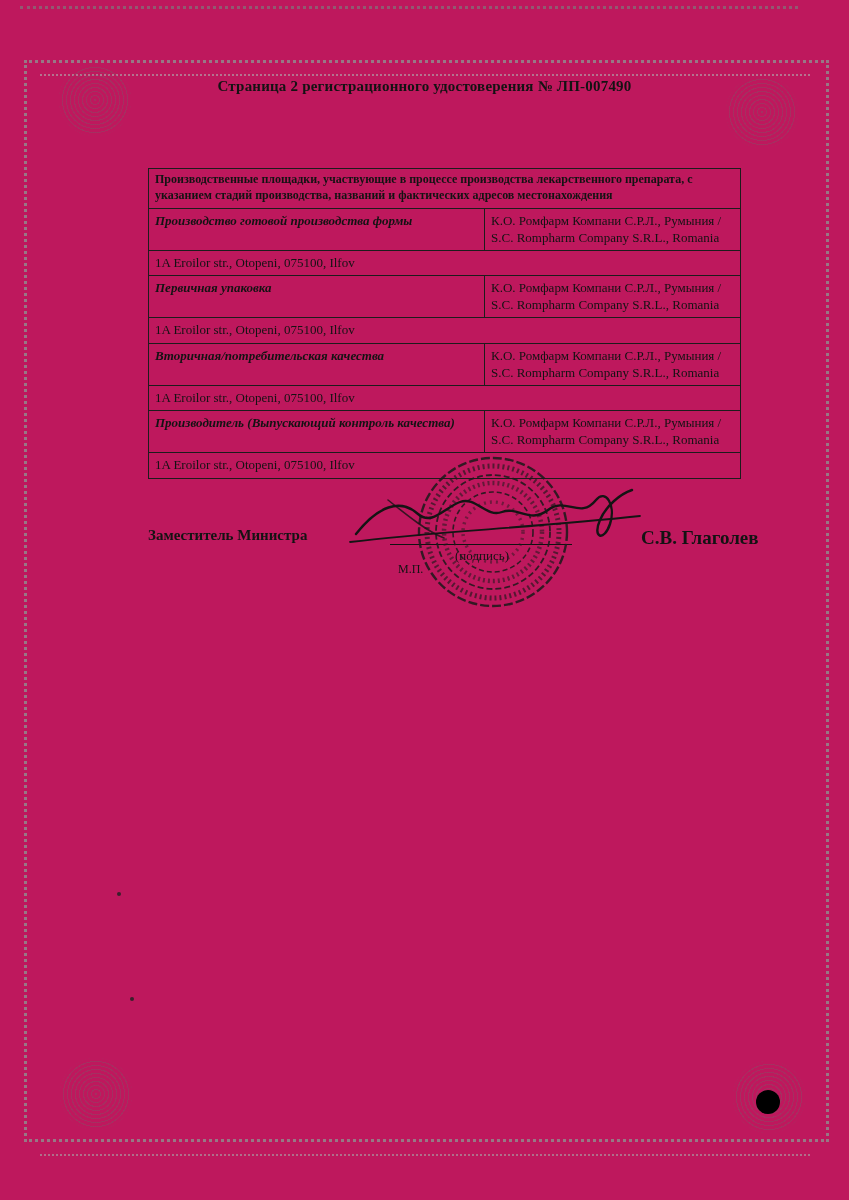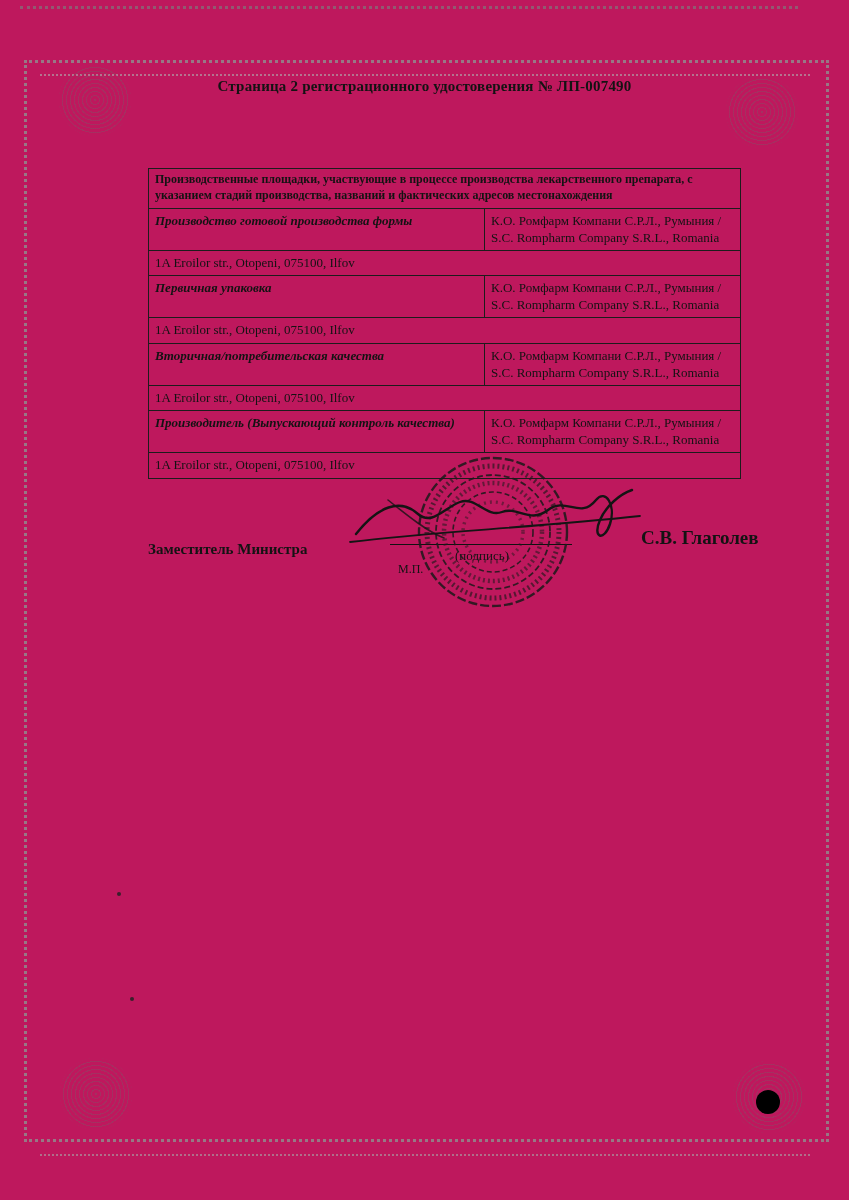--- a/index.html
+++ b/index.html
@@ -67,21 +67,21 @@
     vertical-align:top;
   }
   .cell-header { font-weight:bold; font-size:12px; }
   .cell-stage  { font-weight:bold; font-style:italic; width:336px; }
   .cell-manufacturer { }
   .cell-address { }
 
   
   .sig-title {
     position:absolute; left:148px; top:527px;
-    font-size:15px; font-weight:bold;margin-top:14px;
+    font-size:15px; font-weight:bold;
   }
   .sig-name {
     position:absolute; left:641px; top:527px;
     font-size:19px; font-weight:bold;
   }
   .sig-line {
     position:absolute; left:390px; top:528px; width:182px; height:17px;
     border-bottom:1.6px solid #111;
   }
   .sig-caption {

